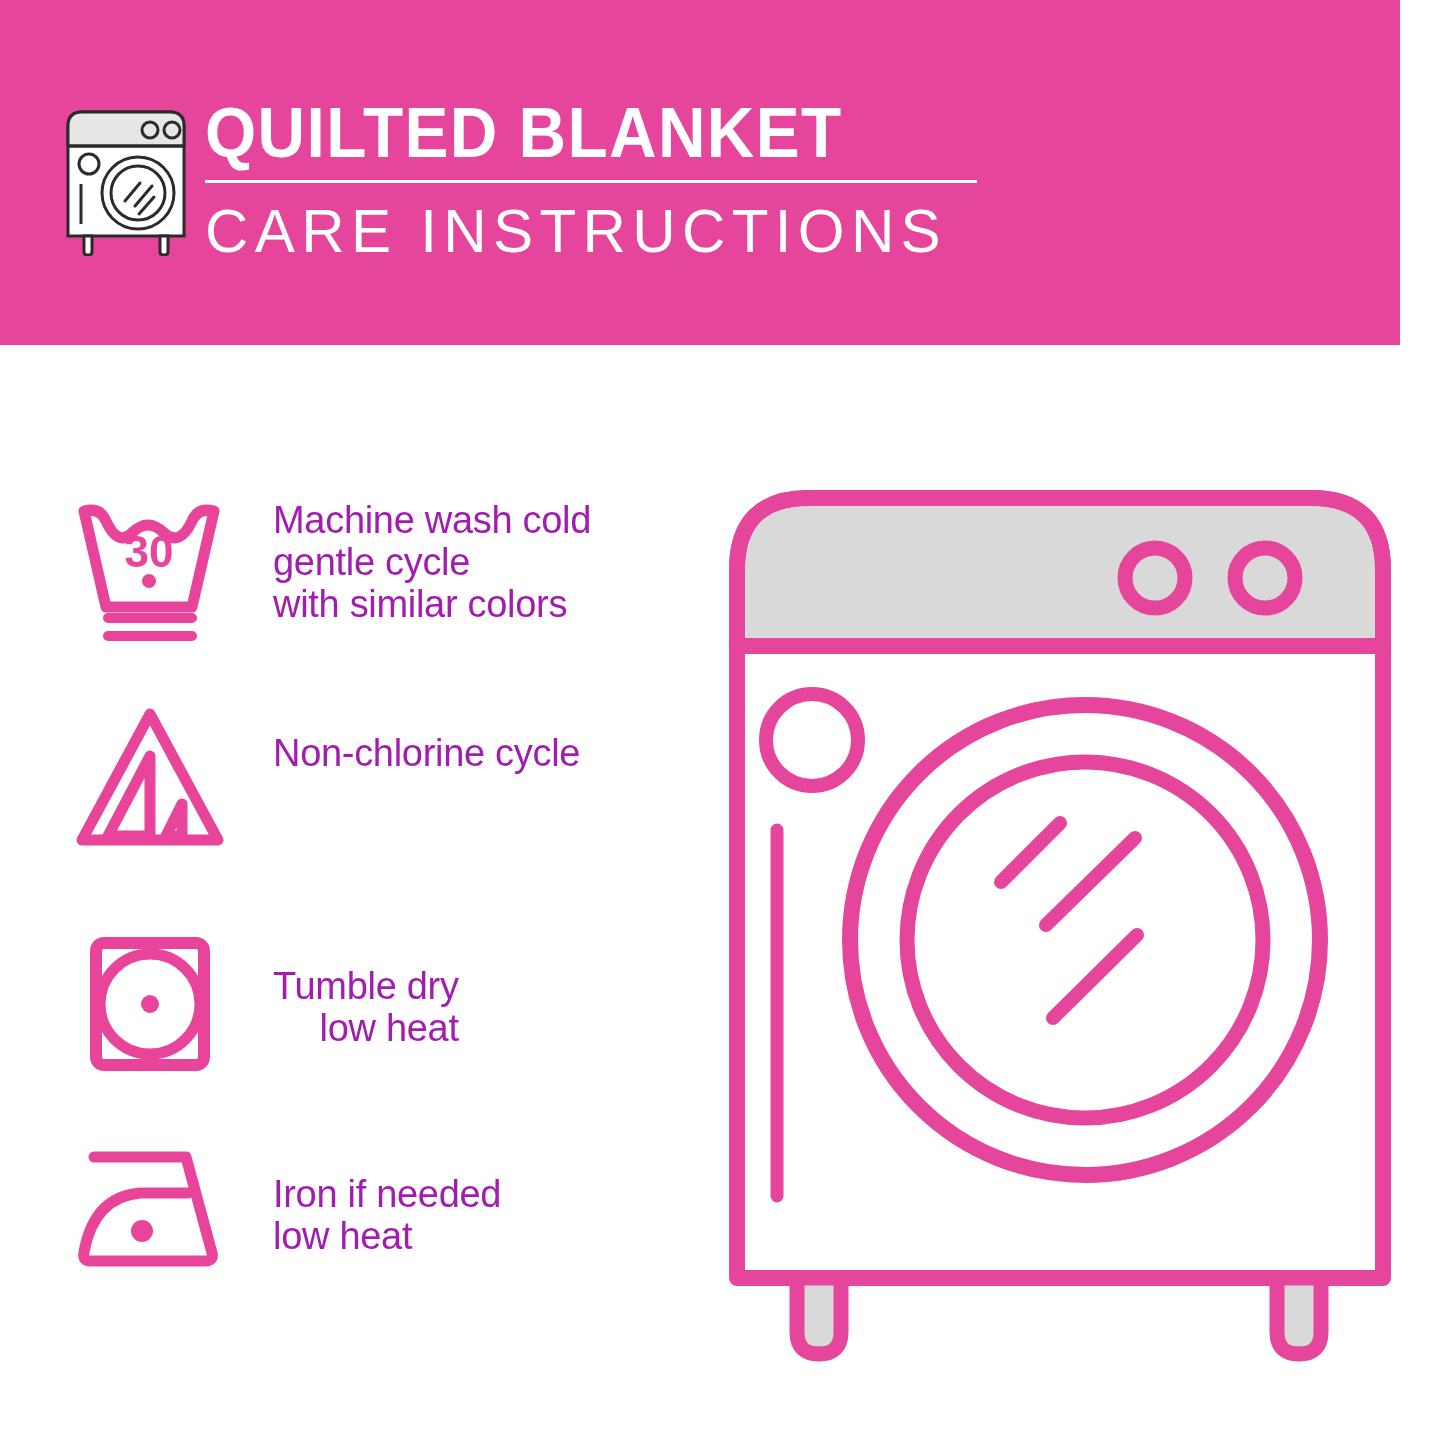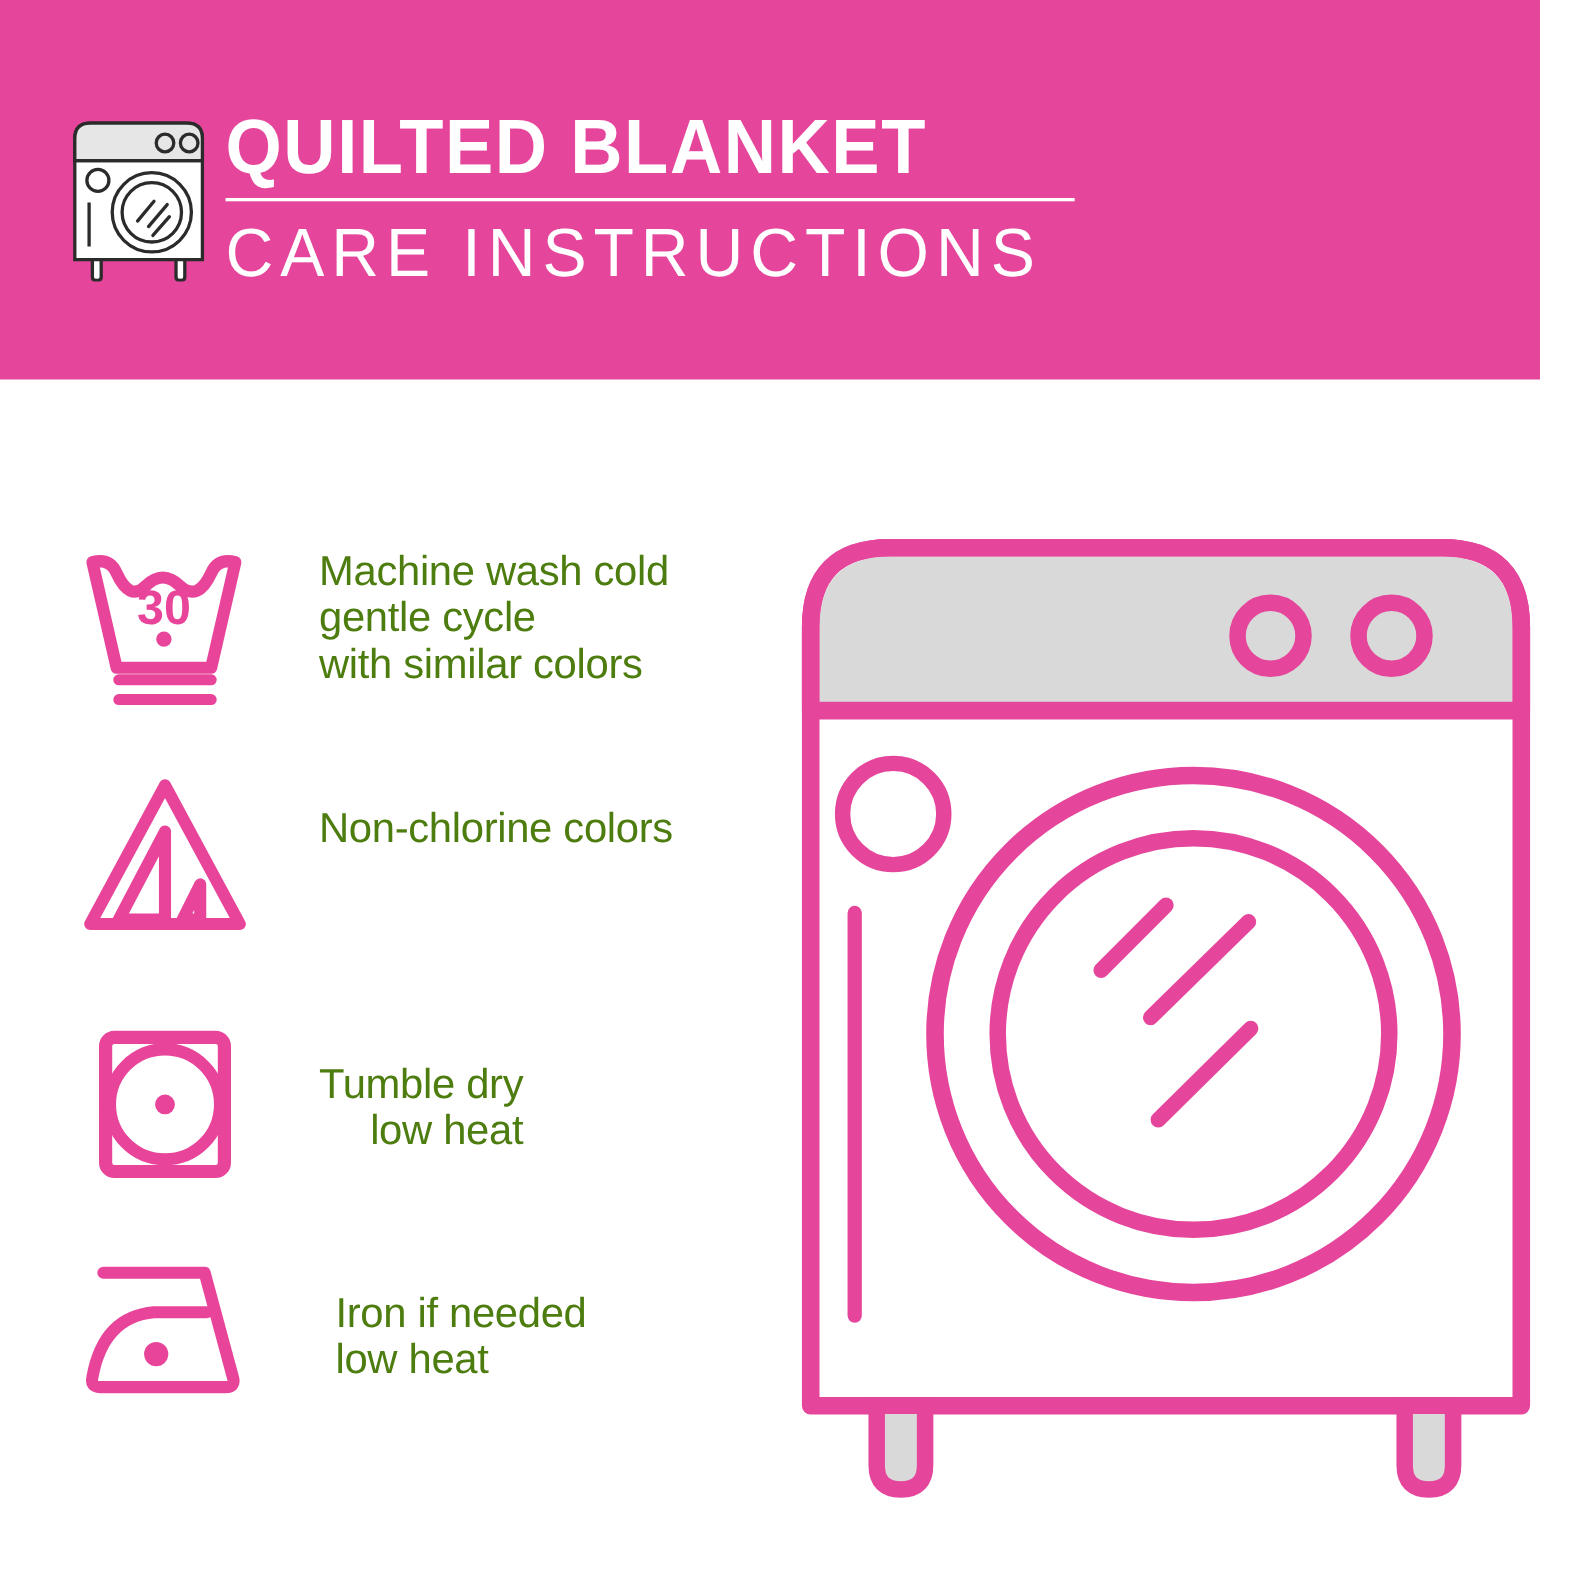--- a/index.html
+++ b/index.html
@@ -91,31 +91,31 @@
 
   .care-icon {
     position: absolute;
     left: 70px;
     top: 0;
     width: 160px;
     height: 160px;
   }
   .care-text {
     position: absolute;
-    left: 290px;
+    left: 273px;
     font-family: "Liberation Sans", sans-serif;
     font-size: 38px;
     line-height: 42px;
-    color: #4d7c0f;
+    color: #a21caf;
     letter-spacing: -0.3px;
   }
   .care-row.r0 .care-text { top: 14px; }
   .care-row.r1 .care-text { top: 32px; }
   .care-row.r2 .care-text { top: 40px; text-align: right; }
-  .care-row.r3 .care-text { top: 38px; margin-left: 15px; }
+  .care-row.r3 .care-text { top: 38px; }
   .care-text div { white-space: nowrap; }
 
   
   .washer {
     position: absolute;
     left: 715px;
     top: 470px;
     width: 690px;
     height: 900px;
   }
@@ -188,21 +188,21 @@
       <div class="care-icon">
         <svg viewBox="0 0 160 160" width="160" height="160">
 
           <path d="M80 14 L148 140 L12 140 Z" fill="none" stroke="#E8459A" stroke-width="11" stroke-linejoin="round"></path>
 
           <path d="M80 56 L80 136 L38 136 Z" fill="none" stroke="#E8459A" stroke-width="11" stroke-linejoin="round"></path>
           <path d="M112 104 L112 136 L96 136 Z" fill="none" stroke="#E8459A" stroke-width="11" stroke-linejoin="round"></path>
         </svg>
       </div>
       <div class="care-text">
-        <div>Non-chlorine colors</div>
+        <div>Non-chlorine cycle</div>
       </div>
     </div>
 
     <div class="care-row r2">
       <div class="care-icon">
         <svg viewBox="0 0 160 160" width="160" height="160">
           <rect x="26" y="18" width="108" height="122" rx="8" fill="none" stroke="#E8459A" stroke-width="12"></rect>
           <circle cx="80" cy="79" r="50" fill="none" stroke="#E8459A" stroke-width="11"></circle>
           <circle cx="80" cy="79" r="9" fill="#E8459A"></circle>
         </svg>

